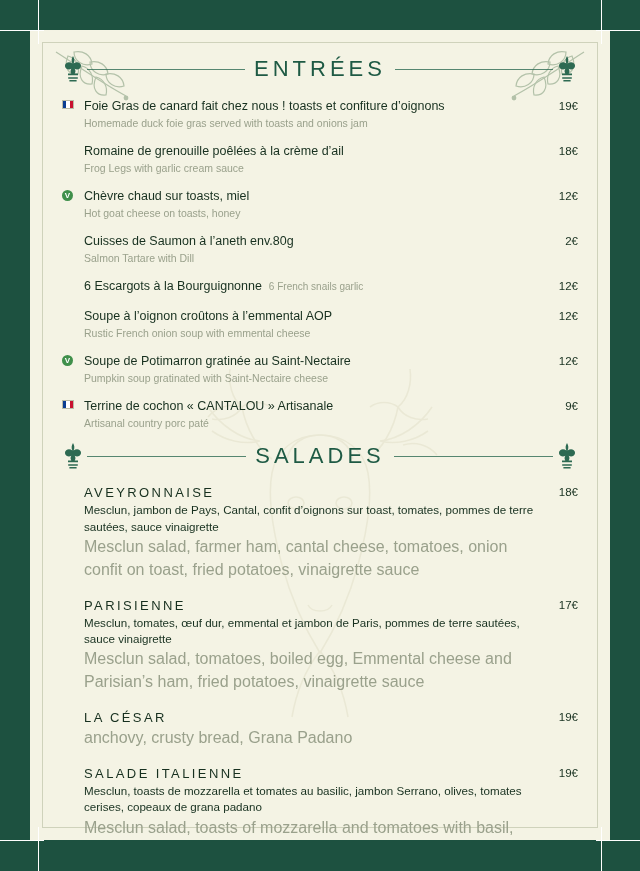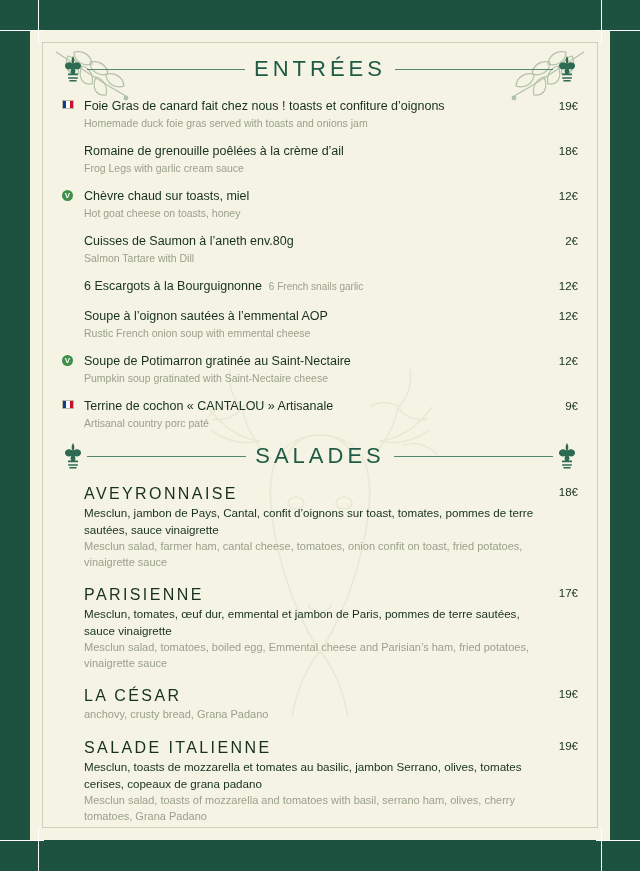--- a/index.html
+++ b/index.html
@@ -158,36 +158,36 @@
   
   .salads { margin-top: 4px; }
   .salad {
     display: flex;
     align-items: flex-start;
     margin-bottom: 16px;
     padding-left: 22px;
   }
   .salad .body { flex: 1; }
   .salad .title {
-    font-size: 16px;
+    font-size: 13px;
     letter-spacing: 2.4px;
     color: #17301f;
     margin-bottom: 2px;
   }
   .salad .fr {
     font-size: 11.6px;
     color: #17301f;
     line-height: 1.42;
   }
   .salad .fr .en-inline {
     color: #9aa18c;
     font-size: 10.6px;
   }
   .salad .en {
-    font-size: 11px;
+    font-size: 16px;
     color: #9aa18c;
     line-height: 1.42;
     margin-top: 1px;
   }
   .salad .price {
     width: 44px;
     flex: 0 0 44px;
     text-align: right;
     font-size: 11.5px;
     color: #17301f;
@@ -306,21 +306,21 @@
         <div class="badge"></div>
         <div class="body">
           <div class="fr"><span>6 Escargots à la Bourguignonne</span>&nbsp;&nbsp;<span class="en-inline">6 French snails garlic</span></div>
         </div>
         <div class="price">12€</div>
       </div>
 
       <div class="dish">
         <div class="badge"></div>
         <div class="body">
-          <div class="fr">Soupe à l’oignon sautées à l’emmental AOP</div>
+          <div class="fr">Soupe à l’oignon croûtons à l’emmental AOP</div>
           <div class="en">Rustic French onion soup with emmental cheese</div>
         </div>
         <div class="price">12€</div>
       </div>
 
       <div class="dish">
         <div class="badge">
             <span class="veg">V</span>
           </div>
         <div class="body">

